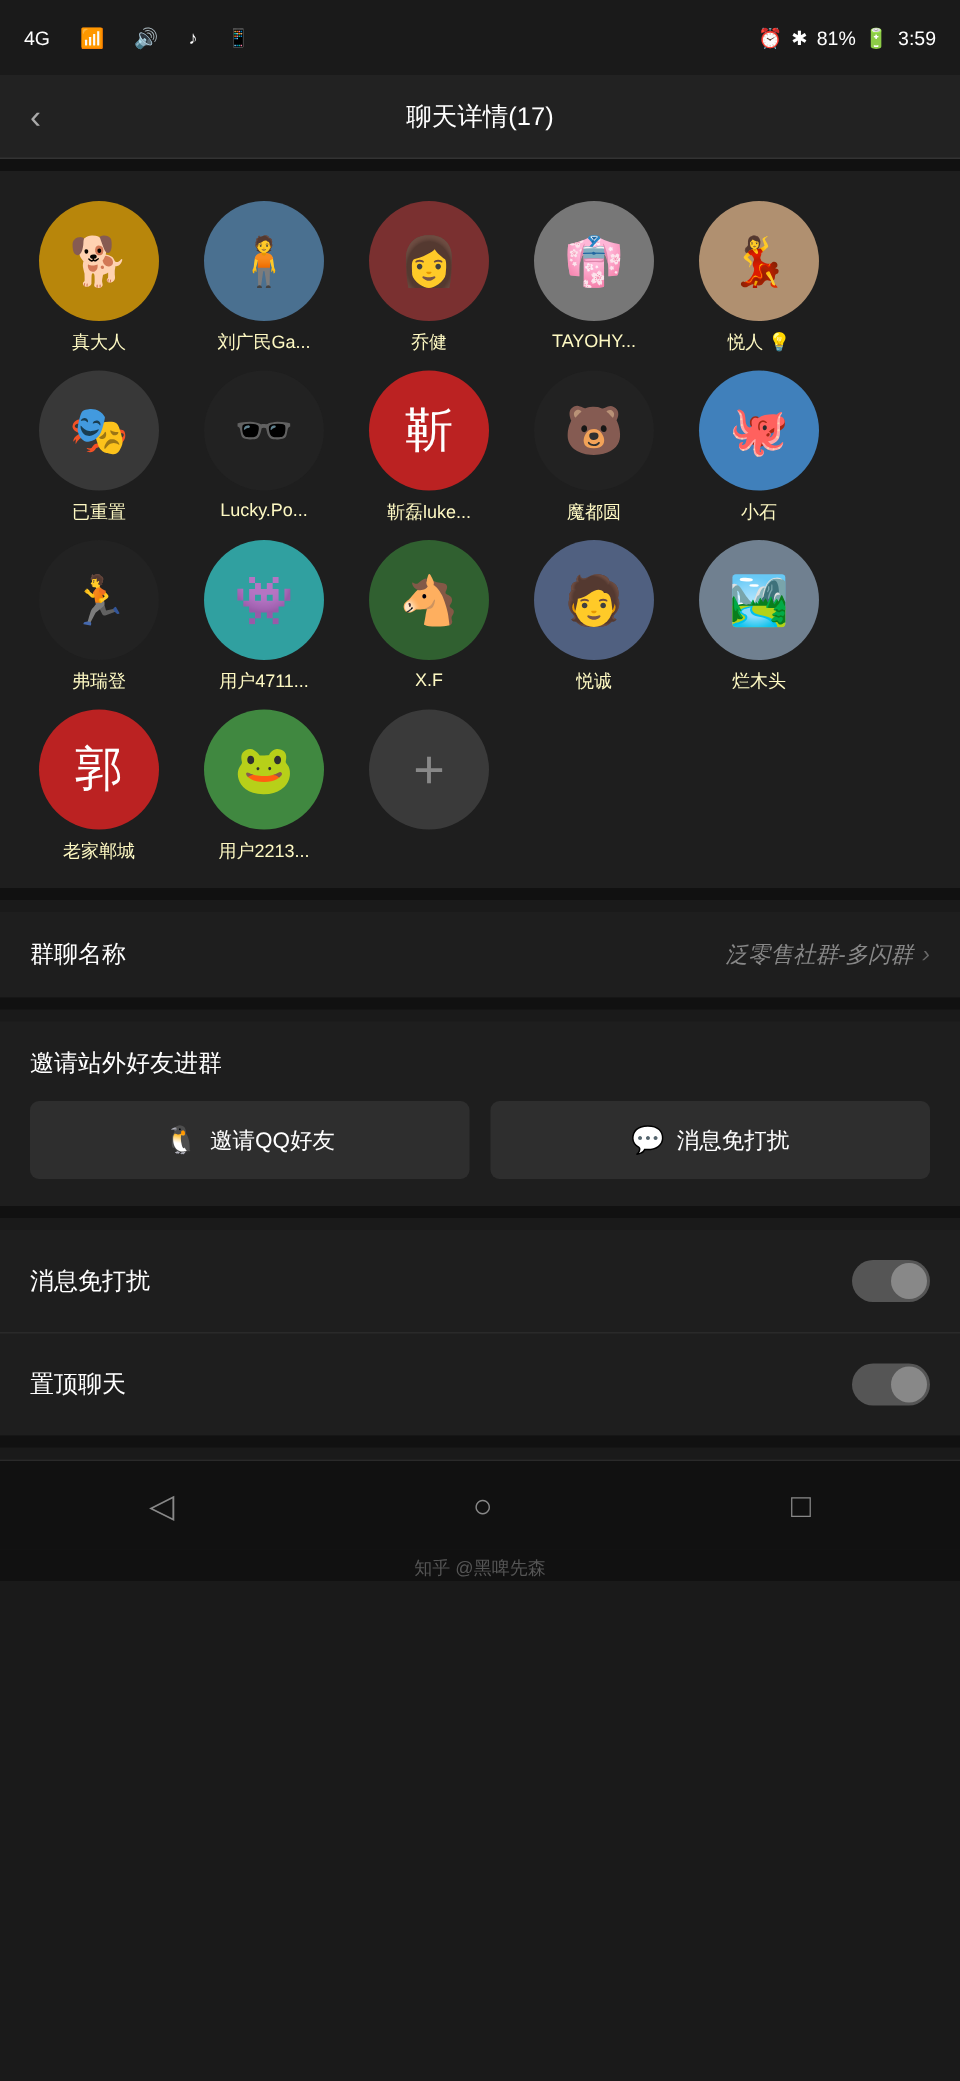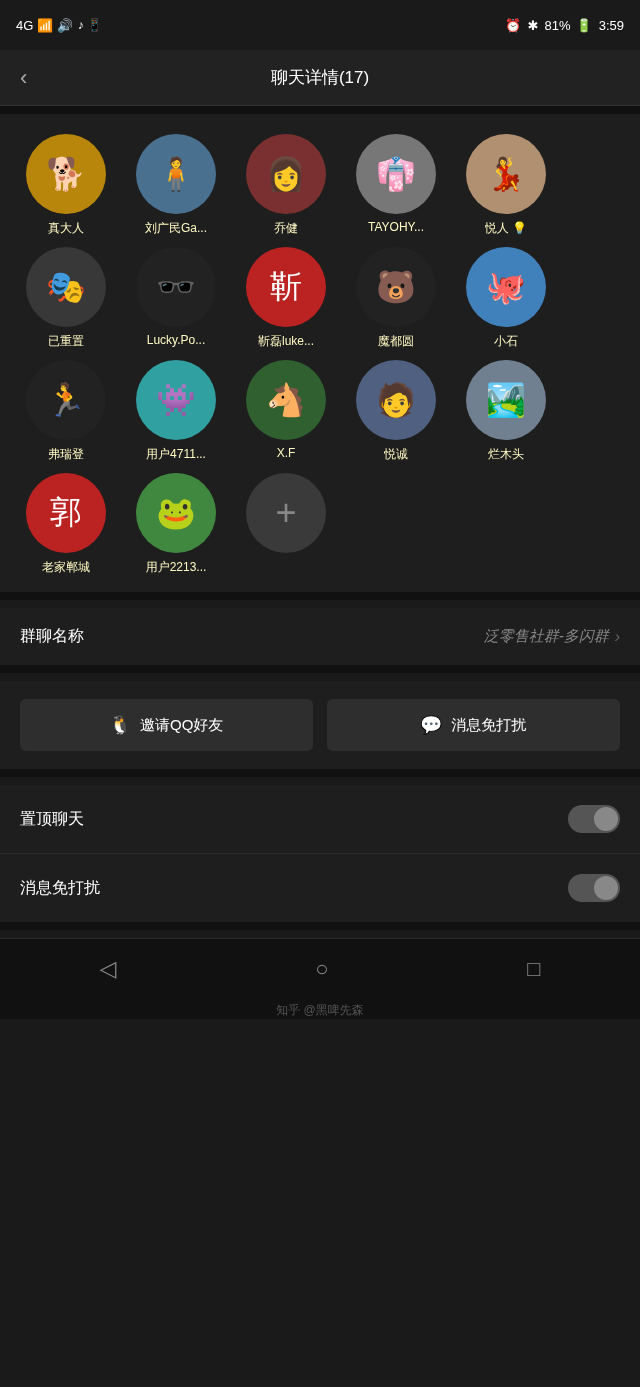--- a/index.html
+++ b/index.html
@@ -17,21 +17,21 @@
     .status-bar {
       background-color: #1a1a1a;
       height: 50px;
       display: flex;
       align-items: center;
       justify-content: space-between;
       padding: 0 16px;
       font-size: 14px;
       color: #ffffff;
     }
-    .status-left { display: flex; align-items: center; gap: 4px; font-size: 13px; }
+    .status-left { display: flex; align-items: center; gap: 20px; font-size: 13px; }
     .status-right { display: flex; align-items: center; gap: 6px; font-size: 13px; }
 
     
     .header {
       height: 56px;
       background-color: #222222;
       display: flex;
       align-items: center;
       justify-content: center;
       position: relative;
@@ -333,44 +333,45 @@
     <span class="section-value">
       <span>泛零售社群-多闪群</span>
       <span class="chevron">›</span>
     </span>
   </div>
 </div>
 
 <div class="divider"></div>
 
 <div class="invite-section">
+  <div class="invite-title">邀请站外好友进群</div>
   <div class="invite-buttons">
     <button class="invite-btn">
       <span class="invite-btn-icon">🐧</span>
       <span>邀请QQ好友</span>
     </button>
     <button class="invite-btn">
       <span class="invite-btn-icon">💬</span>
       <span>消息免打扰</span>
     </button>
   </div>
 </div>
 
 <div class="divider"></div>
 
 <div class="settings-section" id="settings-section">
 
 <div class="settings-row">
-      <span class="settings-label">置顶聊天</span>
+      <span class="settings-label">消息免打扰</span>
       <div class="toggle">
         <div class="toggle-knob"></div>
       </div>
     </div>
     <div class="settings-row">
-      <span class="settings-label">消息免打扰</span>
+      <span class="settings-label">置顶聊天</span>
       <div class="toggle">
         <div class="toggle-knob"></div>
       </div>
     </div>
   </div>
 
 <div class="divider"></div>
 
 <div class="bottom-nav">
   <span class="nav-btn">◁</span>

